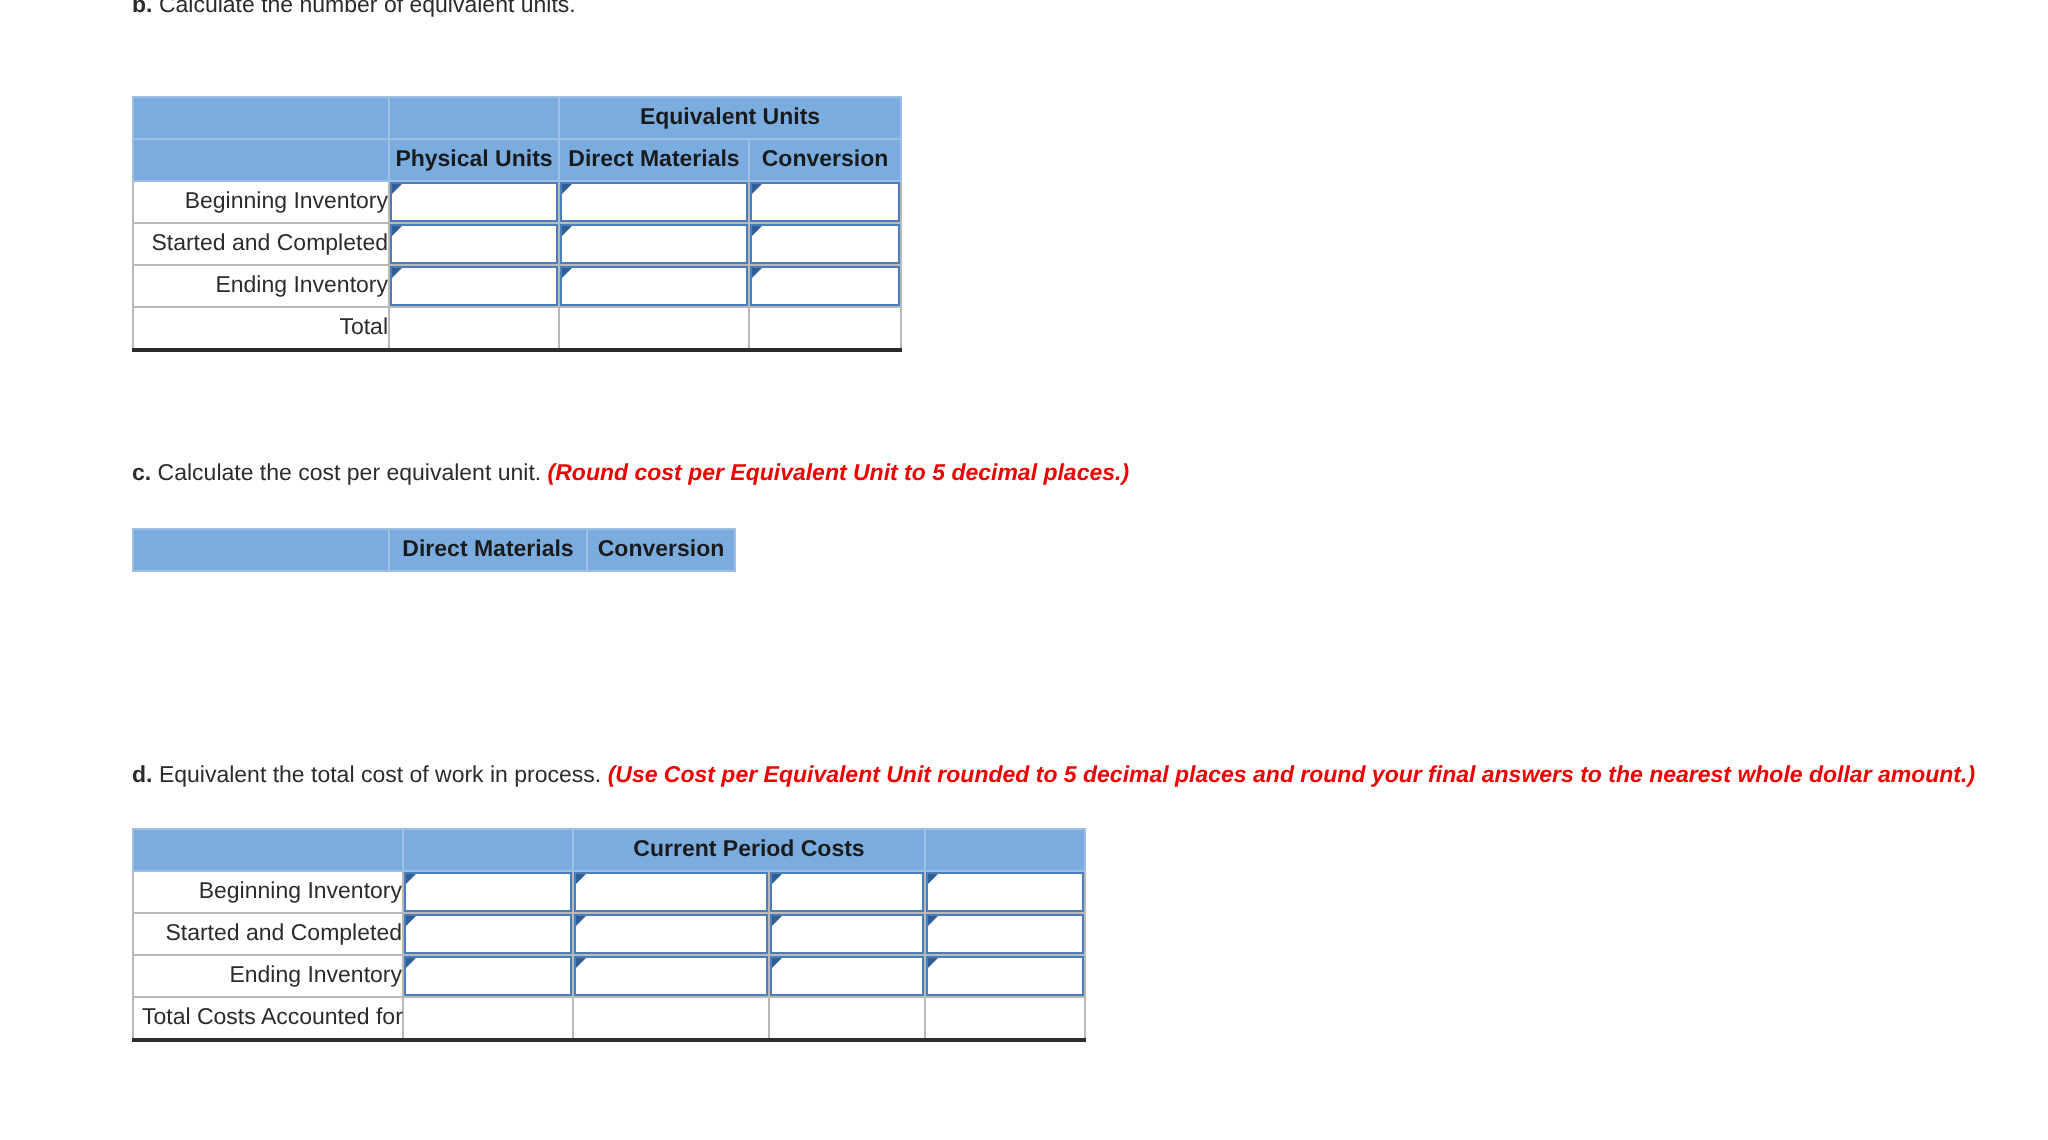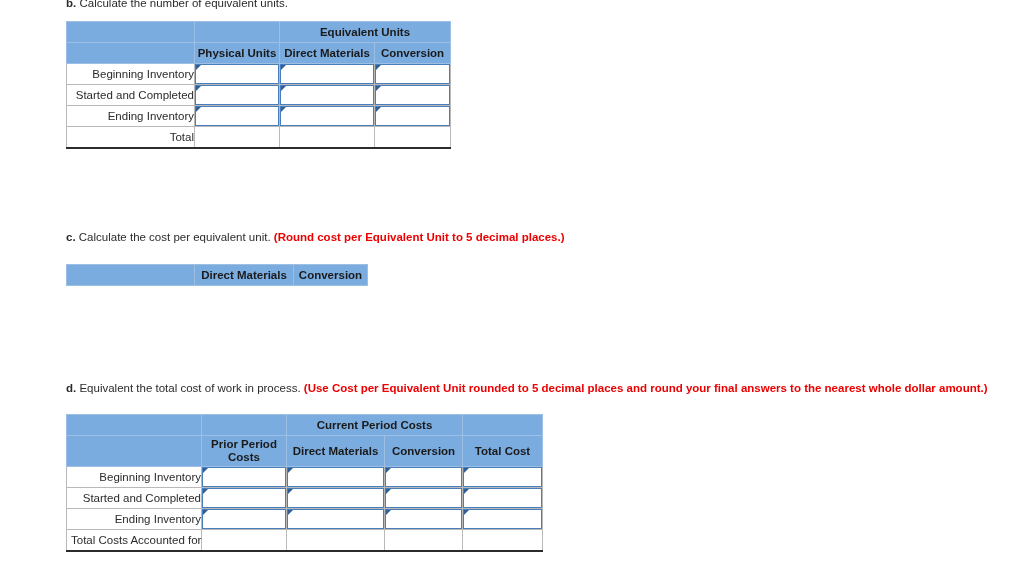--- a/index.html
+++ b/index.html
@@ -24,20 +24,21 @@
     line-height: 14px;
     white-space: nowrap;
     color: #2b2b2b;
   }
   .prompt .letter {
     font-weight: bold;
   }
   .prompt .note {
     color: #ee0000;
     font-weight: bold;
+    font-style: italic;
   }
 
   
   .wkstable {
     position: absolute;
     border-collapse: collapse;
     table-layout: fixed;
     font-size: 11.5px;
     background: #ffffff;
   }
@@ -116,21 +117,21 @@
     left: 1px;
     top: 1px;
     width: 0;
     height: 0;
     border-left: 5px solid #2f5f96;
     border-bottom: 5px solid transparent;
     pointer-events: none;
   }
 
   
-  #table-b { left: 66px; top: 21px; width: 384px; }
+  #table-b { left: 66px; top: 48px; width: 384px; }
   #table-b col.c0 { width: 128px; }
   #table-b col.c1 { width: 85px; }
   #table-b col.c2 { width: 95px; }
   #table-b col.c3 { width: 76px; }
 
   
   #table-c { left: 66px; top: 264px; width: 301px; }
   #table-c col.c0 { width: 128px; }
   #table-c col.c1 { width: 99px; }
   #table-c col.c2 { width: 74px; }
@@ -274,27 +275,20 @@
       <col class="c3">
       <col class="c4">
     </colgroup>
   <tbody>
     <tr>
       <td class="hdr-blank"></td>
       <td class="hdr-blank"></td>
       <td class="hdr" colspan="2">Current Period Costs</td>
       <td class="hdr-blank"></td>
     </tr>
-    <tr class="hdr-row-2">
-      <td class="hdr-blank"></td>
-      <td class="hdr two-line">Prior Period Costs</td>
-      <td class="hdr">Direct Materials</td>
-      <td class="hdr">Conversion</td>
-      <td class="hdr">Total Cost</td>
-    </tr>
 
     <tr>
       <td class="rowlabel">Beginning Inventory</td>
       <td class="cell">
         <span class="boxwrap">
           <input class="inputbox" type="text" style="">
         </span>
       </td>
       <td class="cell">
         <span class="boxwrap">

